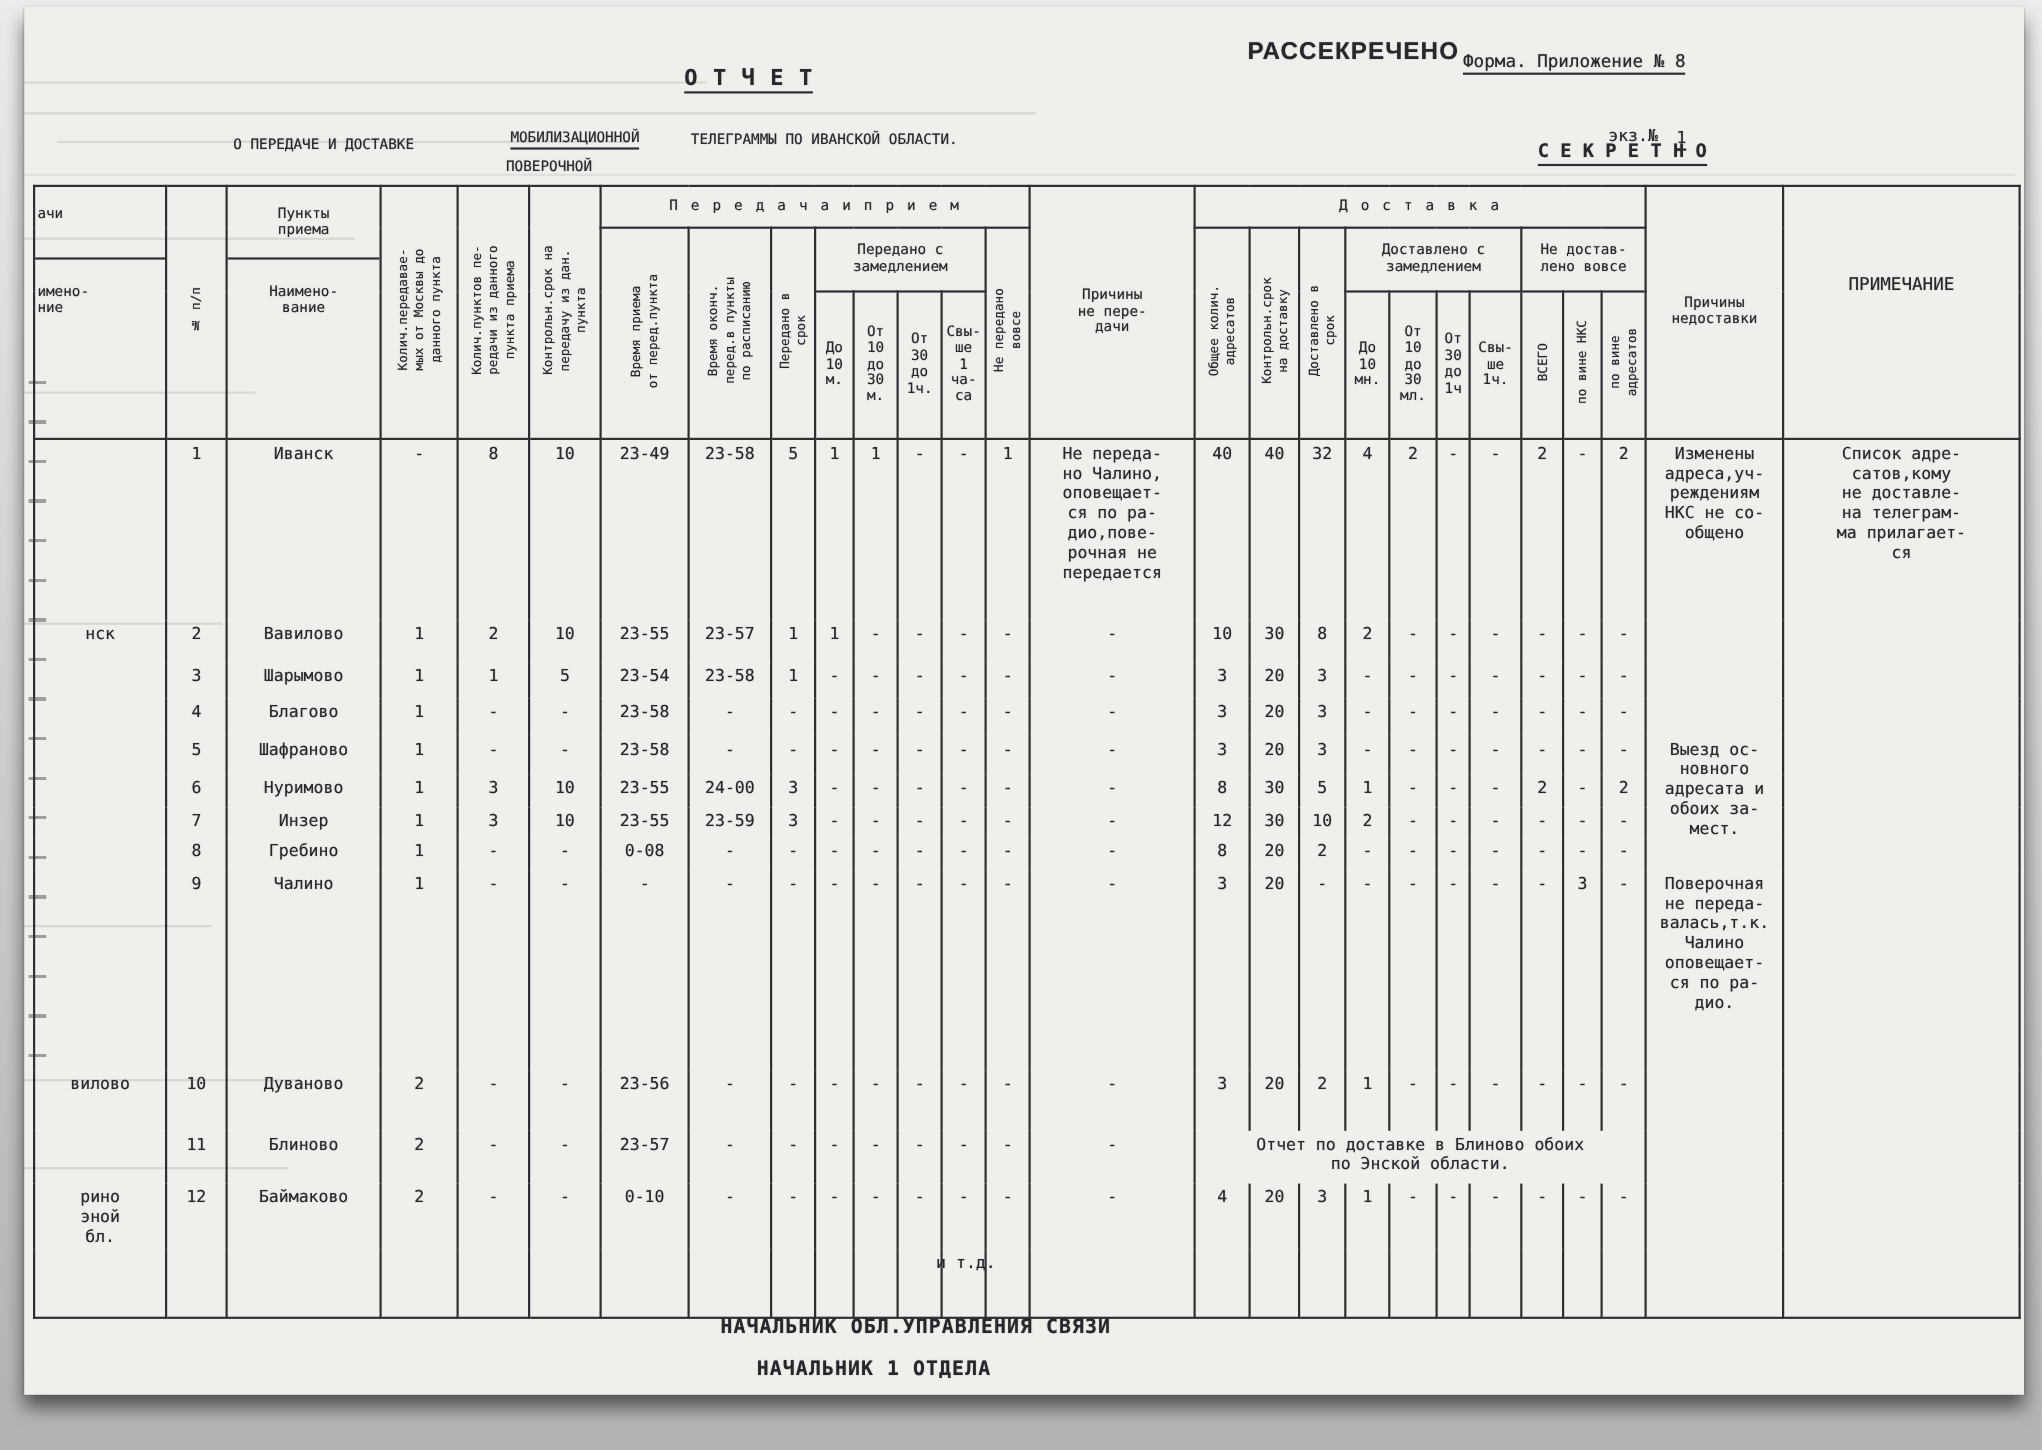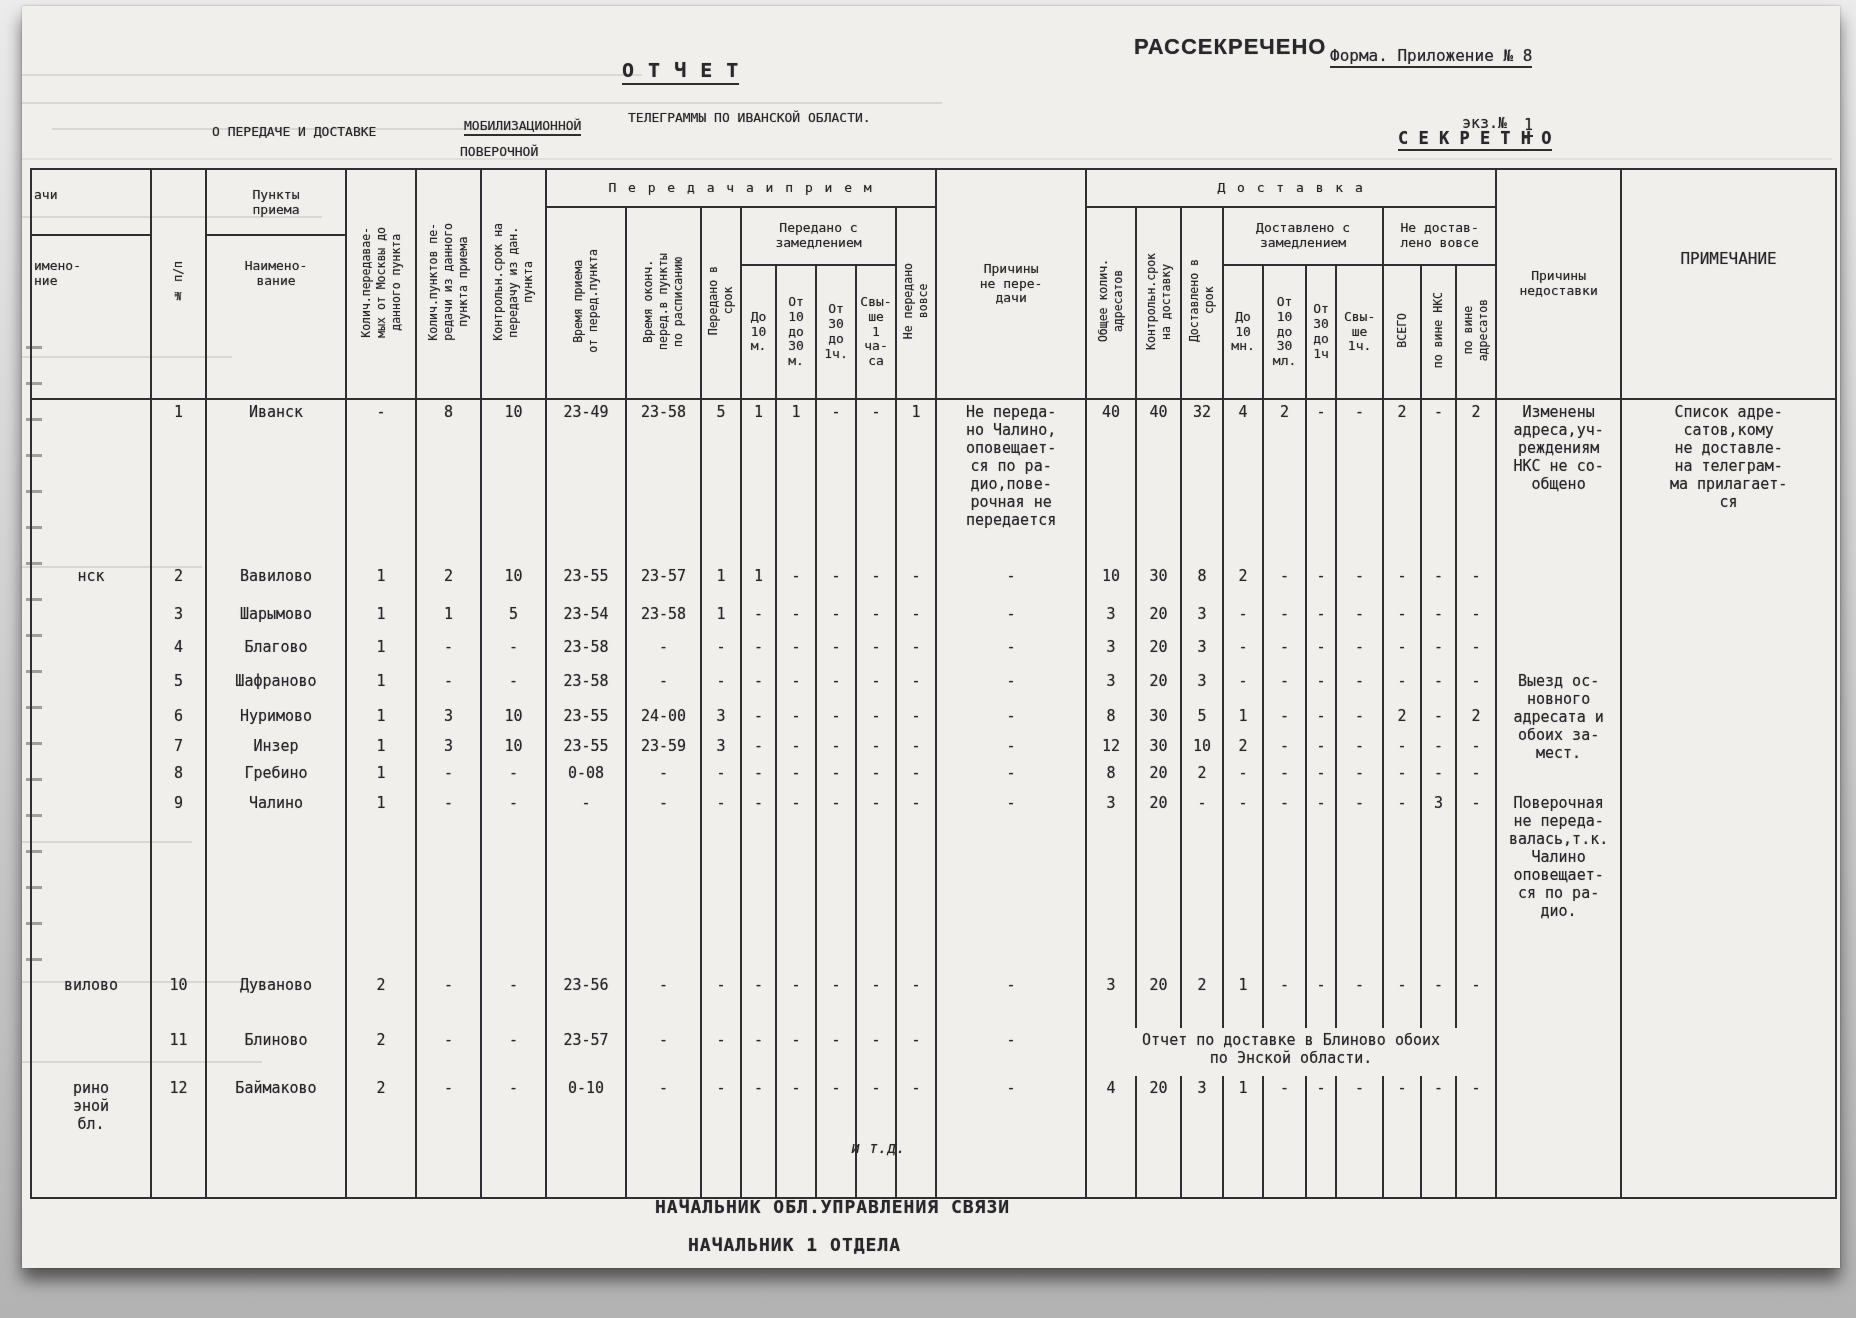--- a/index.html
+++ b/index.html
@@ -58,21 +58,21 @@
   <div class="abs stamp ink" style="left:1112px;top:28px;">РАССЕКРЕЧЕНО</div>
   <div class="abs sub ink uline" style="left:1308px;top:40px;font-size:16px;">Форма. Приложение № 8</div>
   <div class="abs title ink uline" style="left:600px;top:52px;">О Т Ч Е Т</div>
   <div class="abs ink uline" style="left:1376px;top:82px;font-size:17px;font-weight:bold;margin-top:40px;">С Е К Р Е Т Н О</div>
   <div class="abs ink" style="left:1440px;top:108px;font-size:15px;">экз.№</div>
   <div class="abs ink uline" style="left:1502px;top:110px;font-size:15px;">1</div>
 
   <div class="abs sub ink" style="left:190px;top:118px;">О ПЕРЕДАЧЕ И ДОСТАВКЕ</div>
   <div class="abs sub ink uline" style="left:426px;top:112px;margin-left:16px;">МОБИЛИЗАЦИОННОЙ</div>
   <div class="abs sub ink" style="left:438px;top:138px;">ПОВЕРОЧНОЙ</div>
-  <div class="abs sub ink" style="left:606px;top:104px;">ТЕЛЕГРАММЫ ПО ИВАНСКОЙ ОБЛАСТИ.</div>
+  <div class="abs sub ink" style="left:606px;top:114px;">ТЕЛЕГРАММЫ ПО ИВАНСКОЙ ОБЛАСТИ.</div>
 
   <table class="rep">
     <colgroup>
       <col style="width:120px">
         <col style="width:55px">
         <col style="width:140px">
         <col style="width:70px">
       <col style="width:65px">
         <col style="width:65px">
         <col style="width:80px">
@@ -548,21 +548,21 @@
           <td>1</td>
           <td>-</td>
           <td>-</td>
           <td>-</td>
           <td>-</td>
           <td>-</td>
           <td>-</td>
           <td></td>
           <td></td>
         </tr>
-        <tr style="height: 62px; font-style: italic;">
+        <tr style="height: 62px;">
           <td></td>
           <td></td>
           <td></td>
           <td></td>
           <td></td>
           <td></td>
           <td></td>
           <td></td>
           <td></td>
           <td></td>

